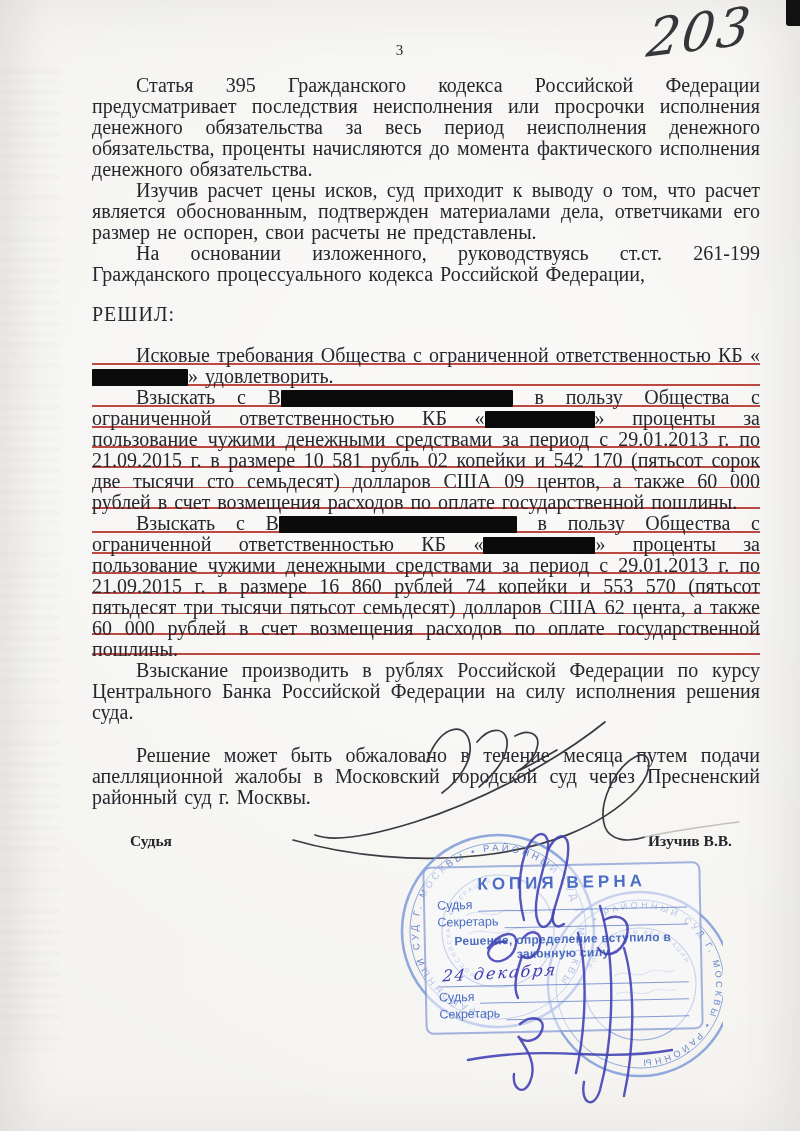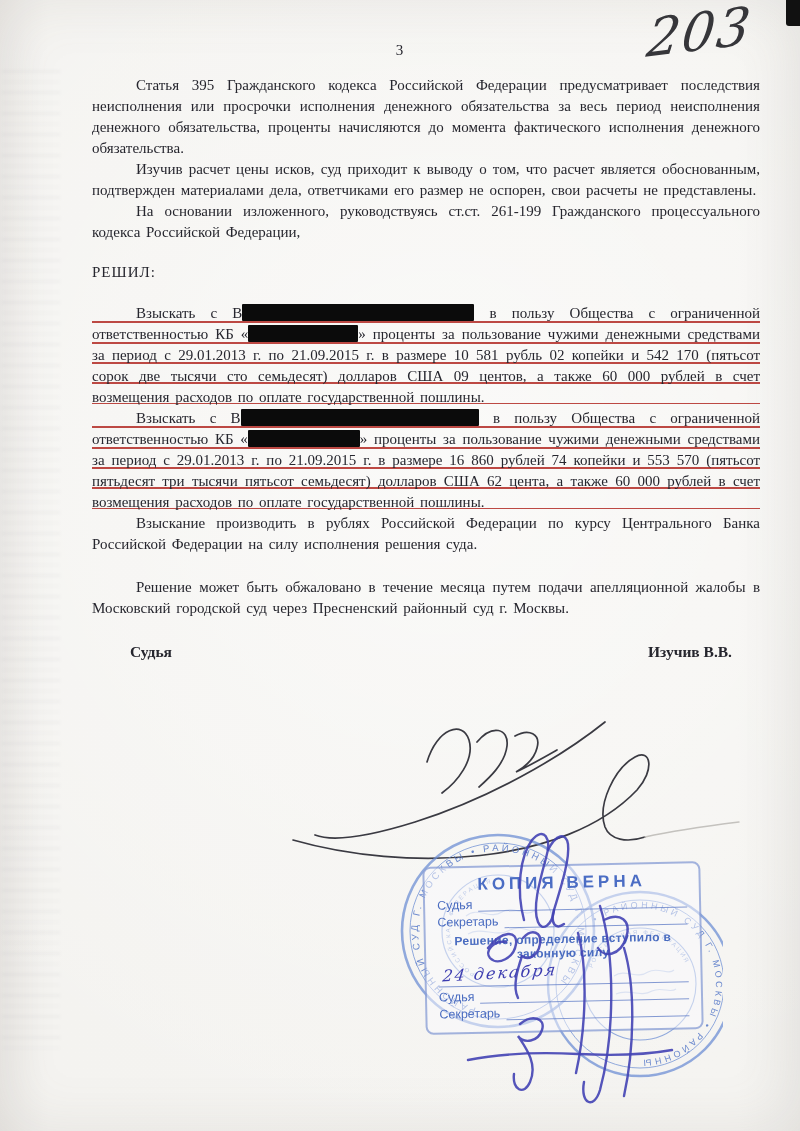--- a/index.html
+++ b/index.html
@@ -39,21 +39,21 @@
   }
   .pageno{
     margin:0;padding-top:42px;text-align:center;
     font-size:15px;letter-spacing:1px;
   }
   .body-text{
     margin:0;padding:16px 40px 0 92px;
   }
   .body-text p{
     margin:0;text-align:justify;
-    font-size:15px;line-height:21px;word-spacing:2px;
+    font-size:20px;line-height:21px;word-spacing:2px;
     text-indent:44px;
   }
   .redline{
     background-image:repeating-linear-gradient(180deg,
       rgba(0,0,0,0) 0px, rgba(0,0,0,0) 18.4px,
       rgba(178,42,36,.85) 18.4px, rgba(178,42,36,.85) 20.3px);
   }
   .heading{
     margin:0;padding:19px 0 20px 0;text-align:center;
     font-size:16px;font-weight:normal;letter-spacing:1px;
@@ -121,20 +121,21 @@
 
   <p class="pageno">3</p>
 
   <div class="body-text">
     <p>Статья 395 Гражданского кодекса Российской Федерации предусматривает последствия неисполнения или просрочки исполнения денежного обязательства за весь период неисполнения денежного обязательства, проценты начисляются до момента фактического исполнения денежного обязательства.</p>
     <p>Изучив расчет цены исков, суд приходит к выводу о том, что расчет является обоснованным, подтвержден материалами дела, ответчиками его размер не оспорен, свои расчеты не представлены.</p>
     <p>На основании изложенного, руководствуясь ст.ст. 261-199 Гражданского процессуального кодекса Российской Федерации,</p>
 
     <p class="heading">РЕШИЛ:</p>
 
+    <p class="redline"><span>Исковые требования Общества с ограниченной ответственностью КБ «</span><span class="redact w96"></span><span>» удовлетворить.</span></p>
 
     <p class="redline"><span>Взыскать с В</span><span class="redact w232"></span><span> в пользу Общества с ограниченной ответственностью КБ «</span><span class="redact w110"></span><span>» проценты за пользование чужими денежными средствами за период с 29.01.2013 г. по 21.09.2015 г. в размере 10 581 рубль 02 копейки и 542 170 (пятьсот сорок две тысячи сто семьдесят) долларов США 09 центов, а также 60 000 рублей в счет возмещения расходов по оплате государственной пошлины.</span></p>
 
     <p class="redline"><span>Взыскать с В</span><span class="redact w238"></span><span> в пользу Общества с ограниченной ответственностью КБ «</span><span class="redact w112"></span><span>» проценты за пользование чужими денежными средствами за период с 29.01.2013 г. по 21.09.2015 г. в размере 16 860 рублей 74 копейки и 553 570 (пятьсот пятьдесят три тысячи пятьсот семьдесят) долларов США 62 цента, а также 60 000 рублей в счет возмещения расходов по оплате государственной пошлины.</span></p>
 
     <p>Взыскание производить в рублях Российской Федерации по курсу Центрального Банка Российской Федерации на силу исполнения решения суда.</p>
     <div class="gap"></div>
     <p>Решение может быть обжаловано в течение месяца путем подачи апелляционной жалобы в Московский городской суд через Пресненский районный суд г. Москвы.</p>
   </div>
 

